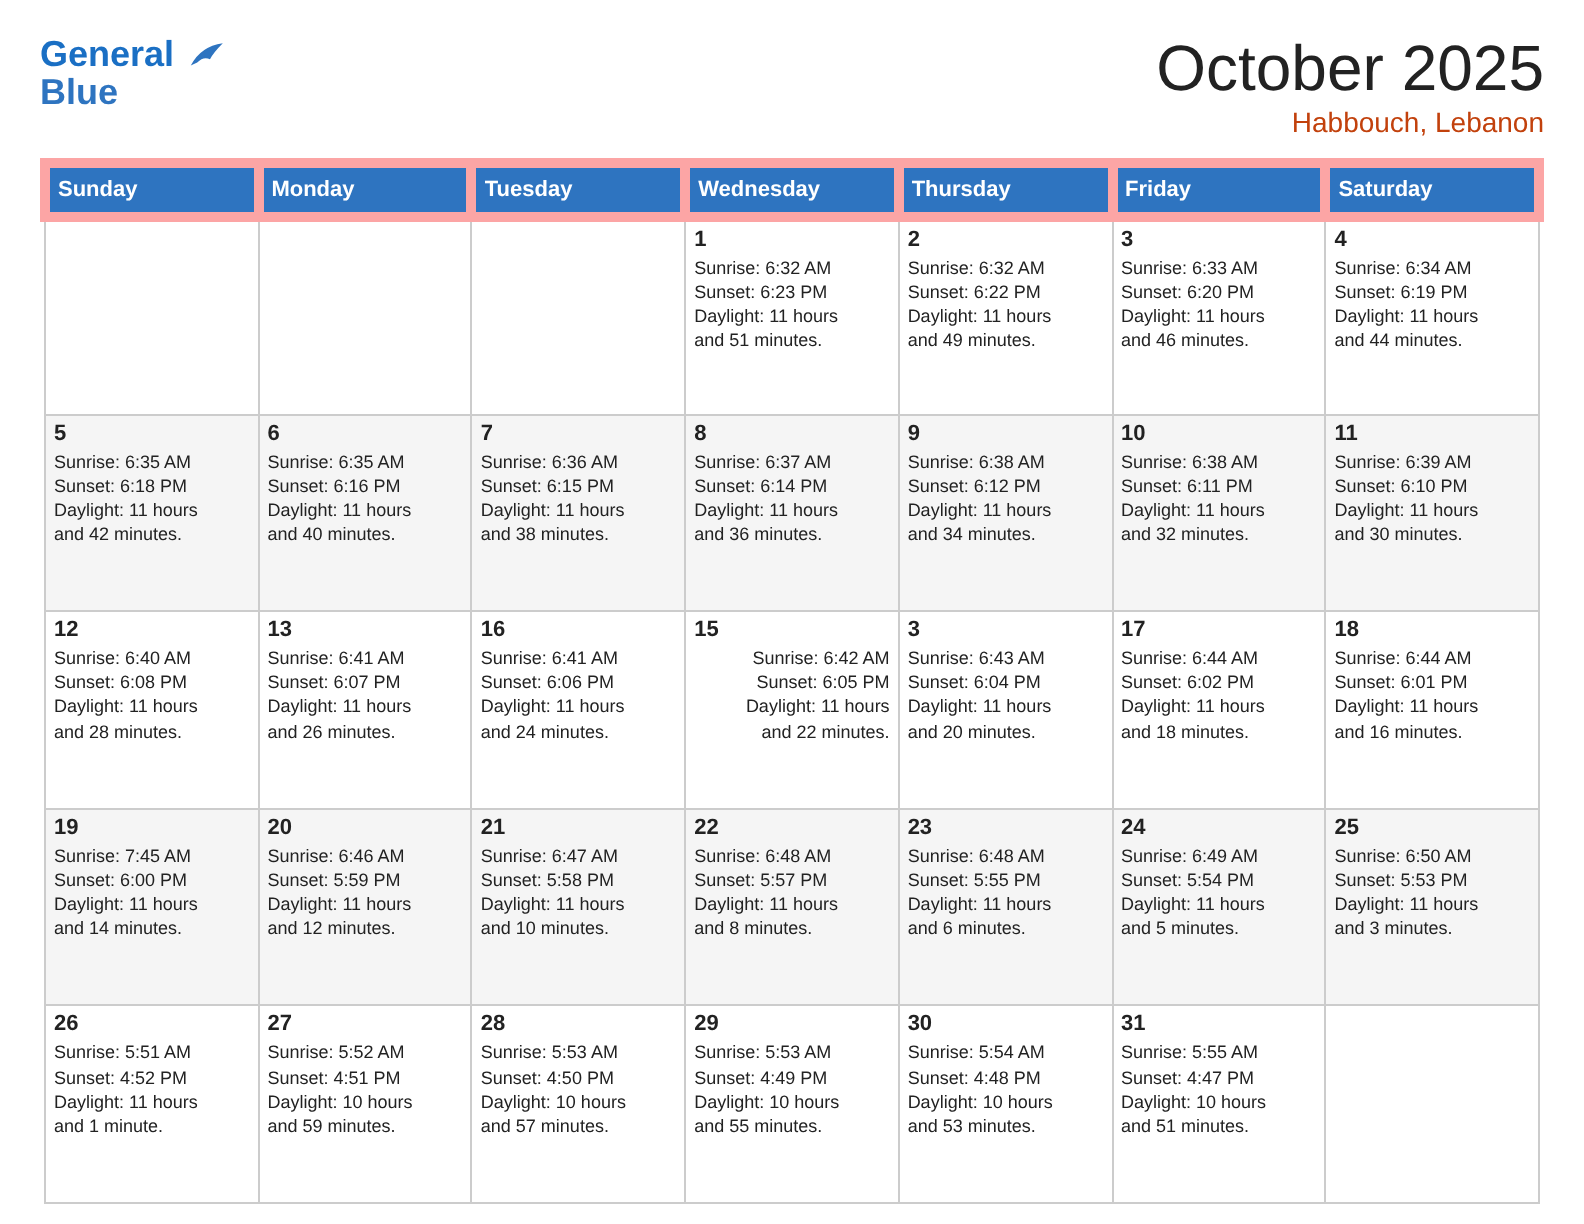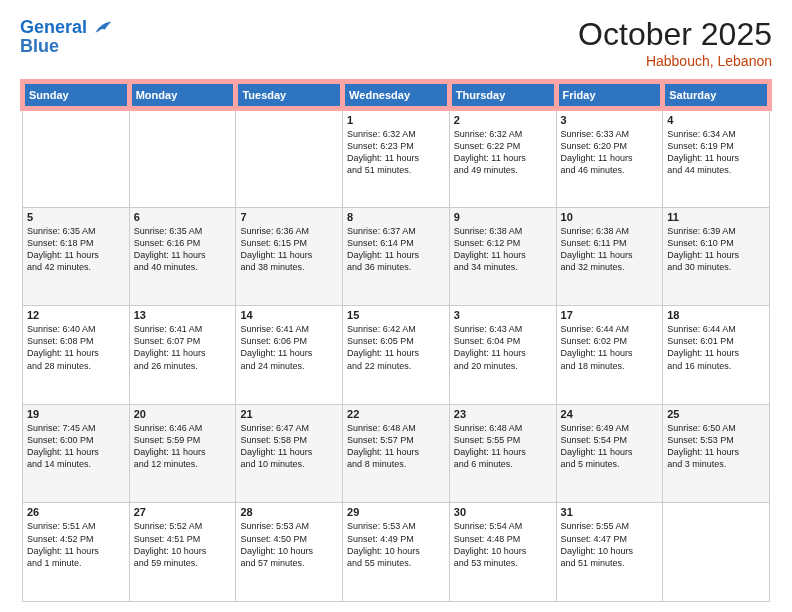--- a/index.html
+++ b/index.html
@@ -233,29 +233,29 @@
 and 28 minutes.</div>
             </td>
             <td>
               <span class="day-num">13</span>
               <div class="day-info" style="white-space: pre-line;">Sunrise: 6:41 AM
 Sunset: 6:07 PM
 Daylight: 11 hours
 and 26 minutes.</div>
             </td>
             <td>
-              <span class="day-num">14</span>
+              <span class="day-num">16</span>
               <div class="day-info" style="white-space: pre-line;">Sunrise: 6:41 AM
 Sunset: 6:06 PM
 Daylight: 11 hours
 and 24 minutes.</div>
             </td>
             <td>
               <span class="day-num">15</span>
-              <div class="day-info" style="white-space: pre-line;">Sunrise: 6:42 AM
+              <div class="day-info" style="white-space: pre-line; text-align: right;">Sunrise: 6:42 AM
 Sunset: 6:05 PM
 Daylight: 11 hours
 and 22 minutes.</div>
             </td>
             <td>
               <span class="day-num">3</span>
               <div class="day-info" style="white-space: pre-line;">Sunrise: 6:43 AM
 Sunset: 6:04 PM
 Daylight: 11 hours
 and 20 minutes.</div>

